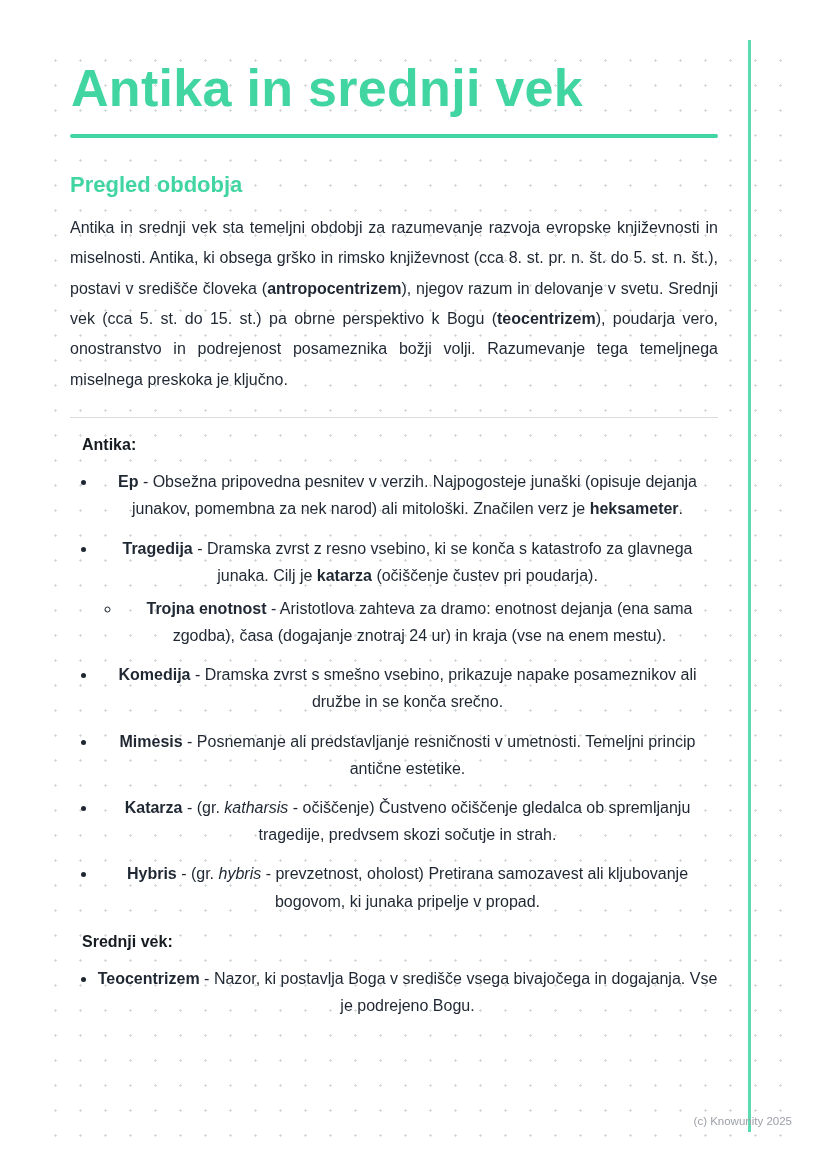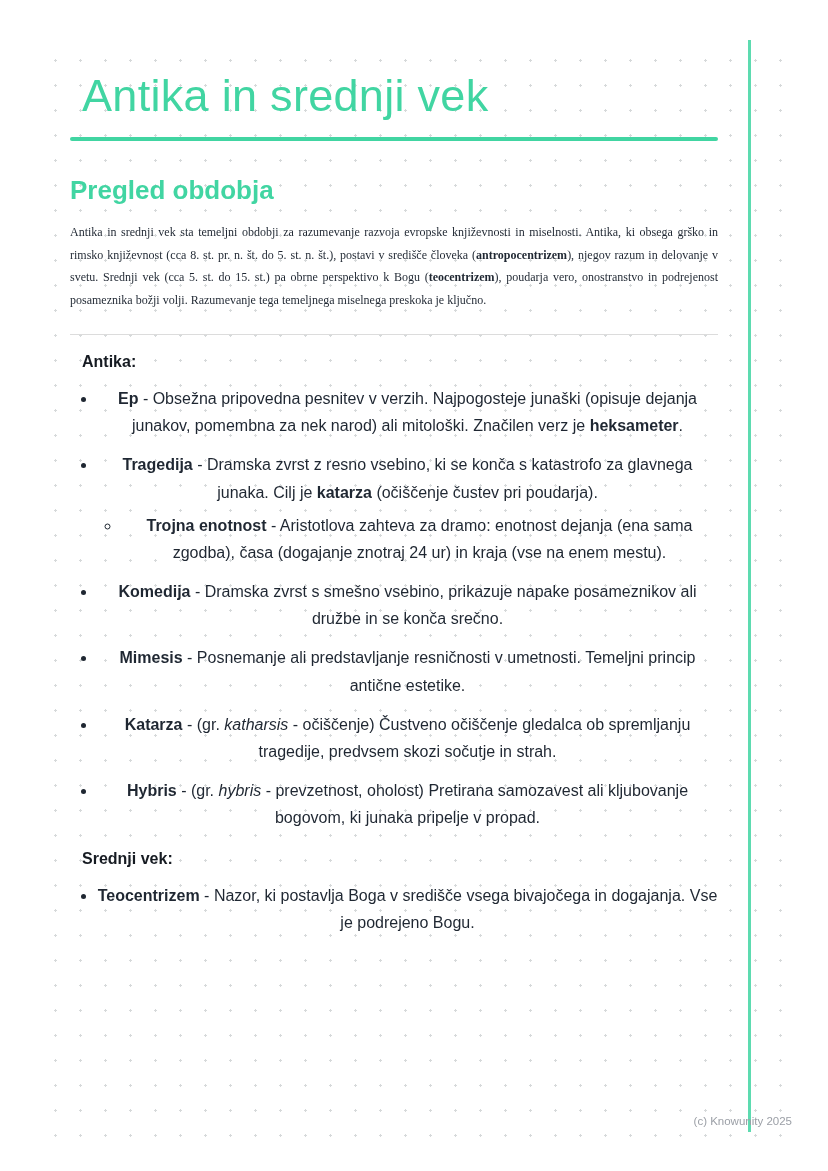--- a/index.html
+++ b/index.html
@@ -25,29 +25,29 @@
   
   .accent-line {
     position: absolute; top: 40px; left: 748px;
     width: 3px; height: 1092px;
     background: var(--accent); opacity: .85;
   }
 
   .content { position: relative; padding: 58px 110px 0 70px; }
 
   h1 {
-    margin: 12px; font-size: 45px; line-height: 1.15;
-    font-weight: 400; color: var(--accent); letter-spacing: .3px;
+    margin: 1px; font-size: 52px; line-height: 1.15;
+    font-weight: 700; color: var(--accent); letter-spacing: .3px;
   }
   .title-rule { height: 4px; background: var(--accent); margin-top: 15px; border-radius: 2px; }
 
-  h2 { margin: 34px 0 0; font-size: 26px; font-weight: 700; color: var(--accent); }
+  h2 { margin: 34px 0 0; font-size: 22px; font-weight: 700; color: var(--accent); }
   h2.tight { margin-top: 26px; }
 
-  .para { margin: 15px 0 0; font-size: 12px; line-height: 1.9; text-align: justify; font-family: Liberation Serif, serif; }
+  .para { margin: 15px 0 0; font-size: 16px; line-height: 1.9; text-align: justify; }
 
   .divider { border: none; border-top: 1px solid #dcdcdc; margin: 22px 0 0; }
 
   .label { margin: 18px 12px 0; font-size: 16px; font-weight: 700; color: #161b22; }
 
   ul.main-list { margin: 14px 0 0; padding-left: 27px; }
   ul.main-list > li { margin-bottom: 12px; font-size: 16px; line-height: 1.7; text-align: center; }
   ul.main-list > li::marker { color: #1f2732; }
 
   ul.sub-list { list-style: circle; margin: 6px 0 0; padding-left: 24px; }

